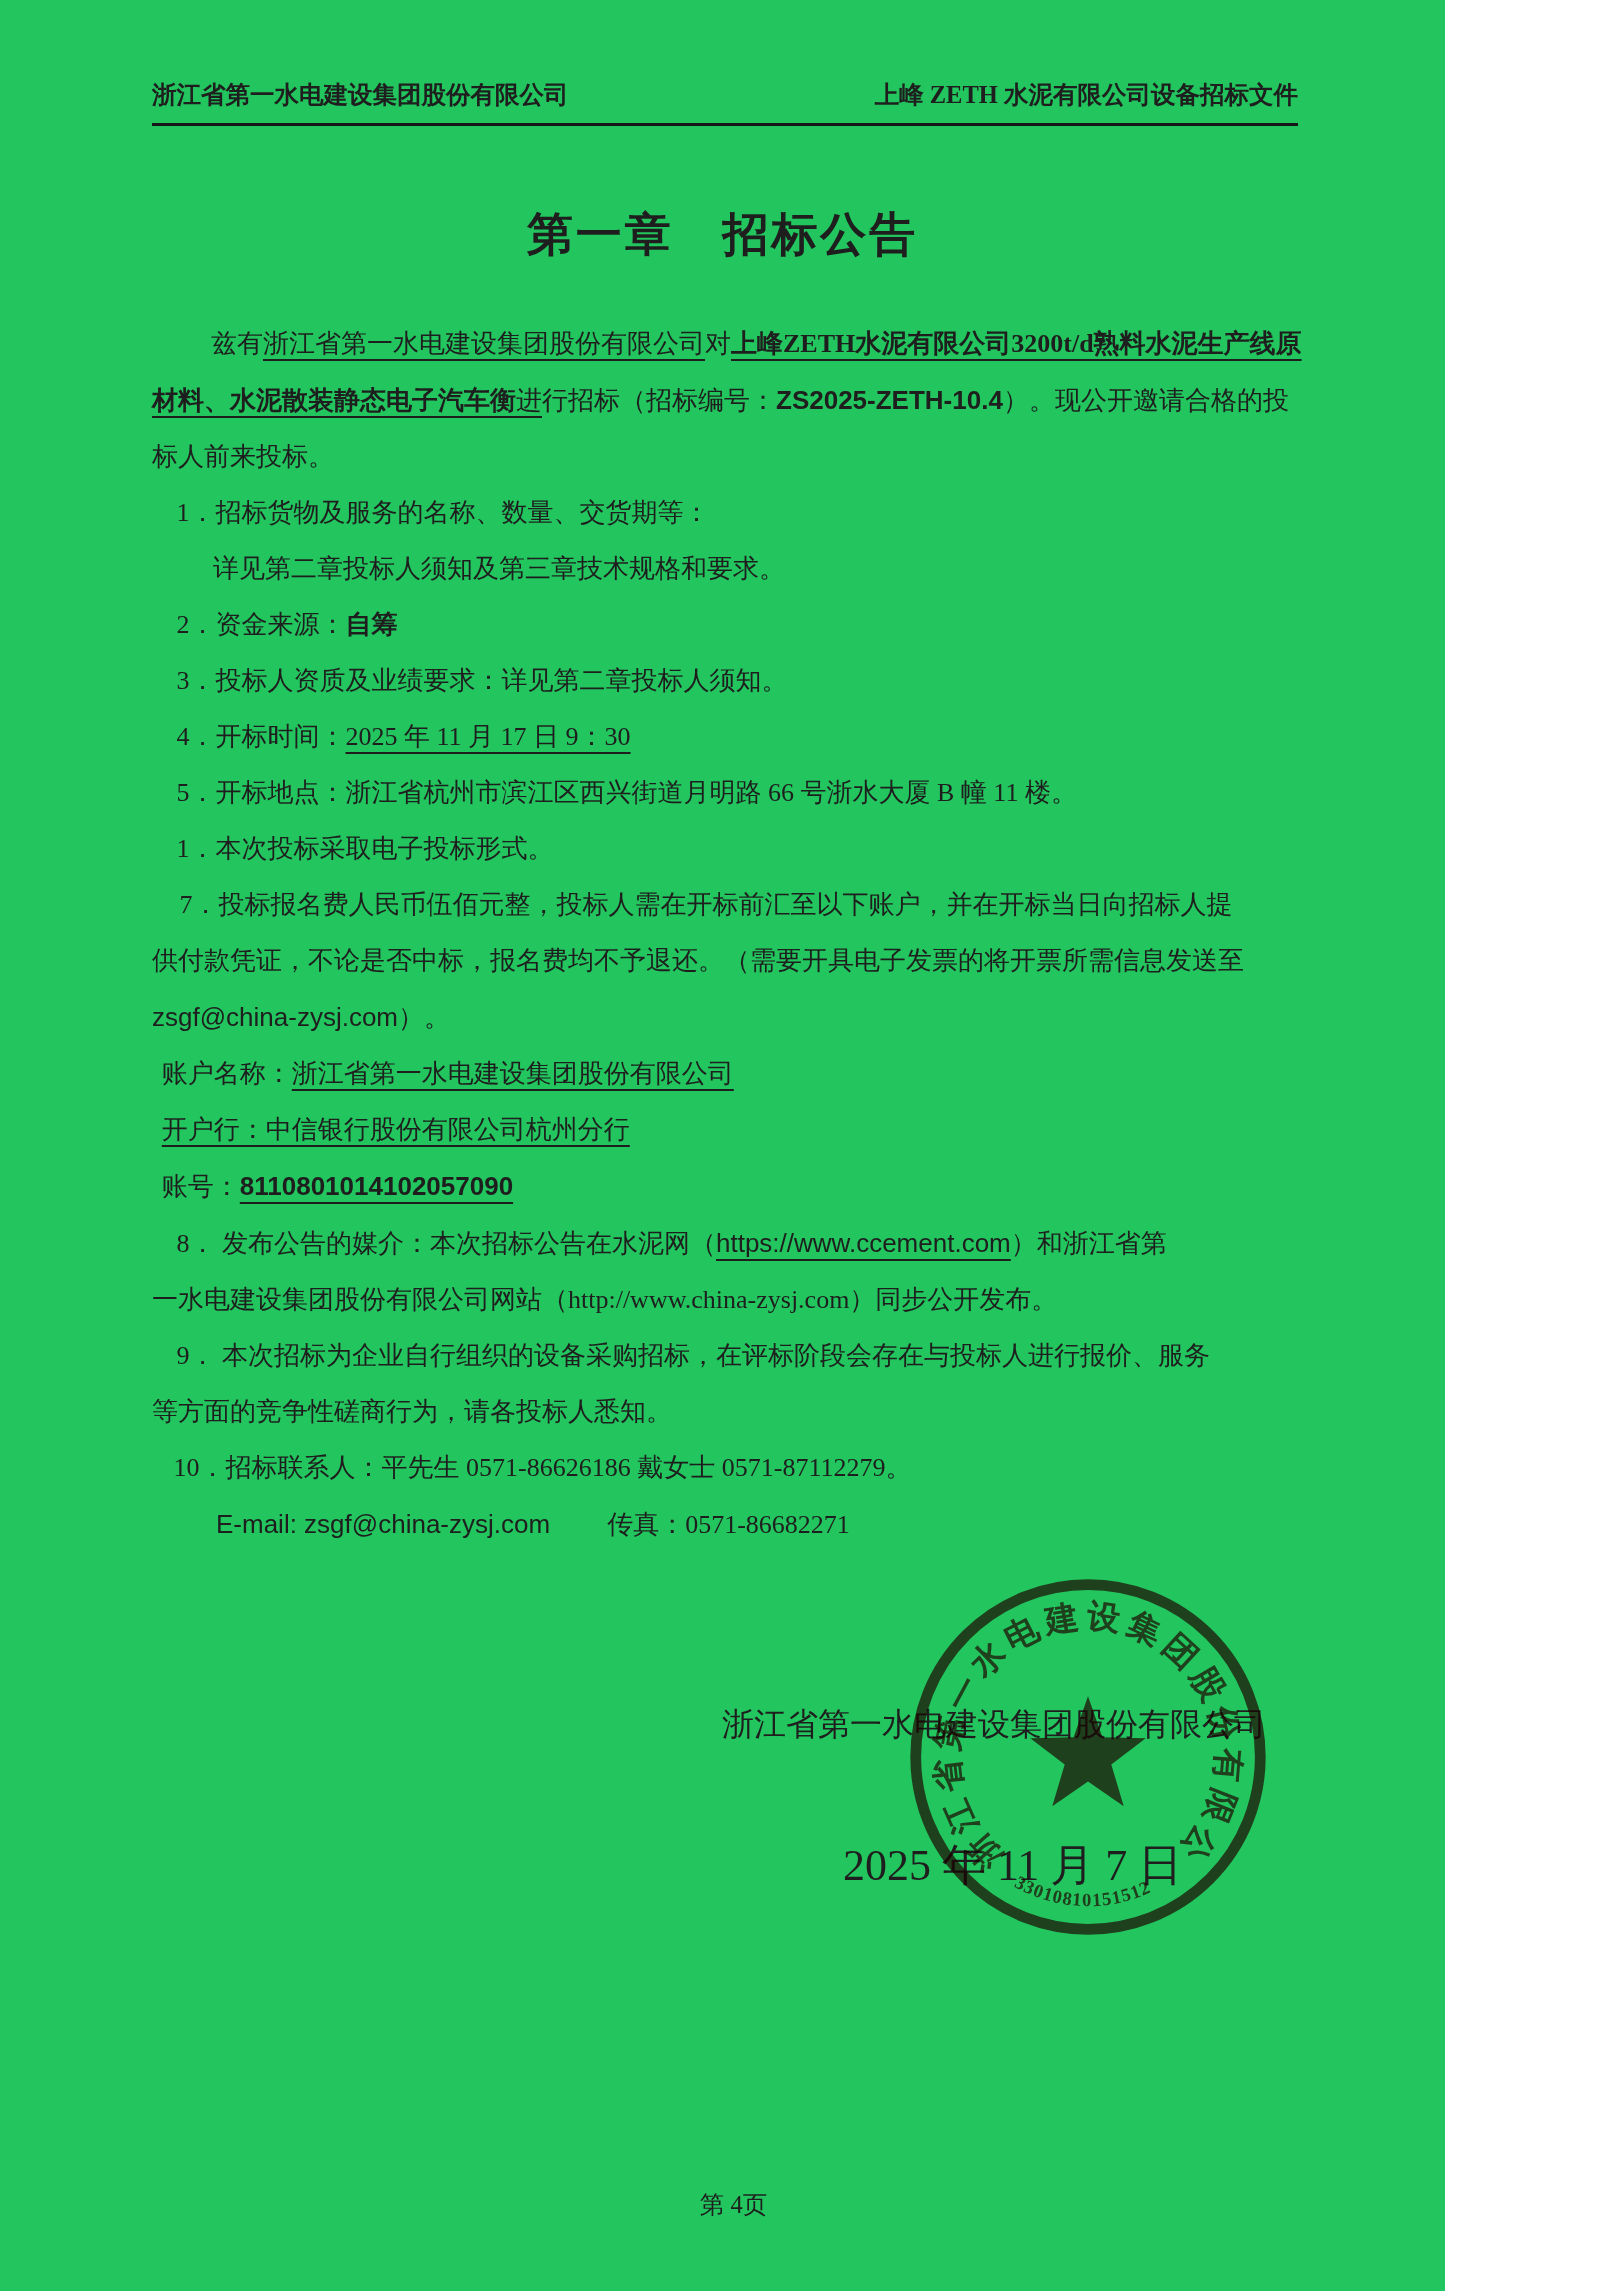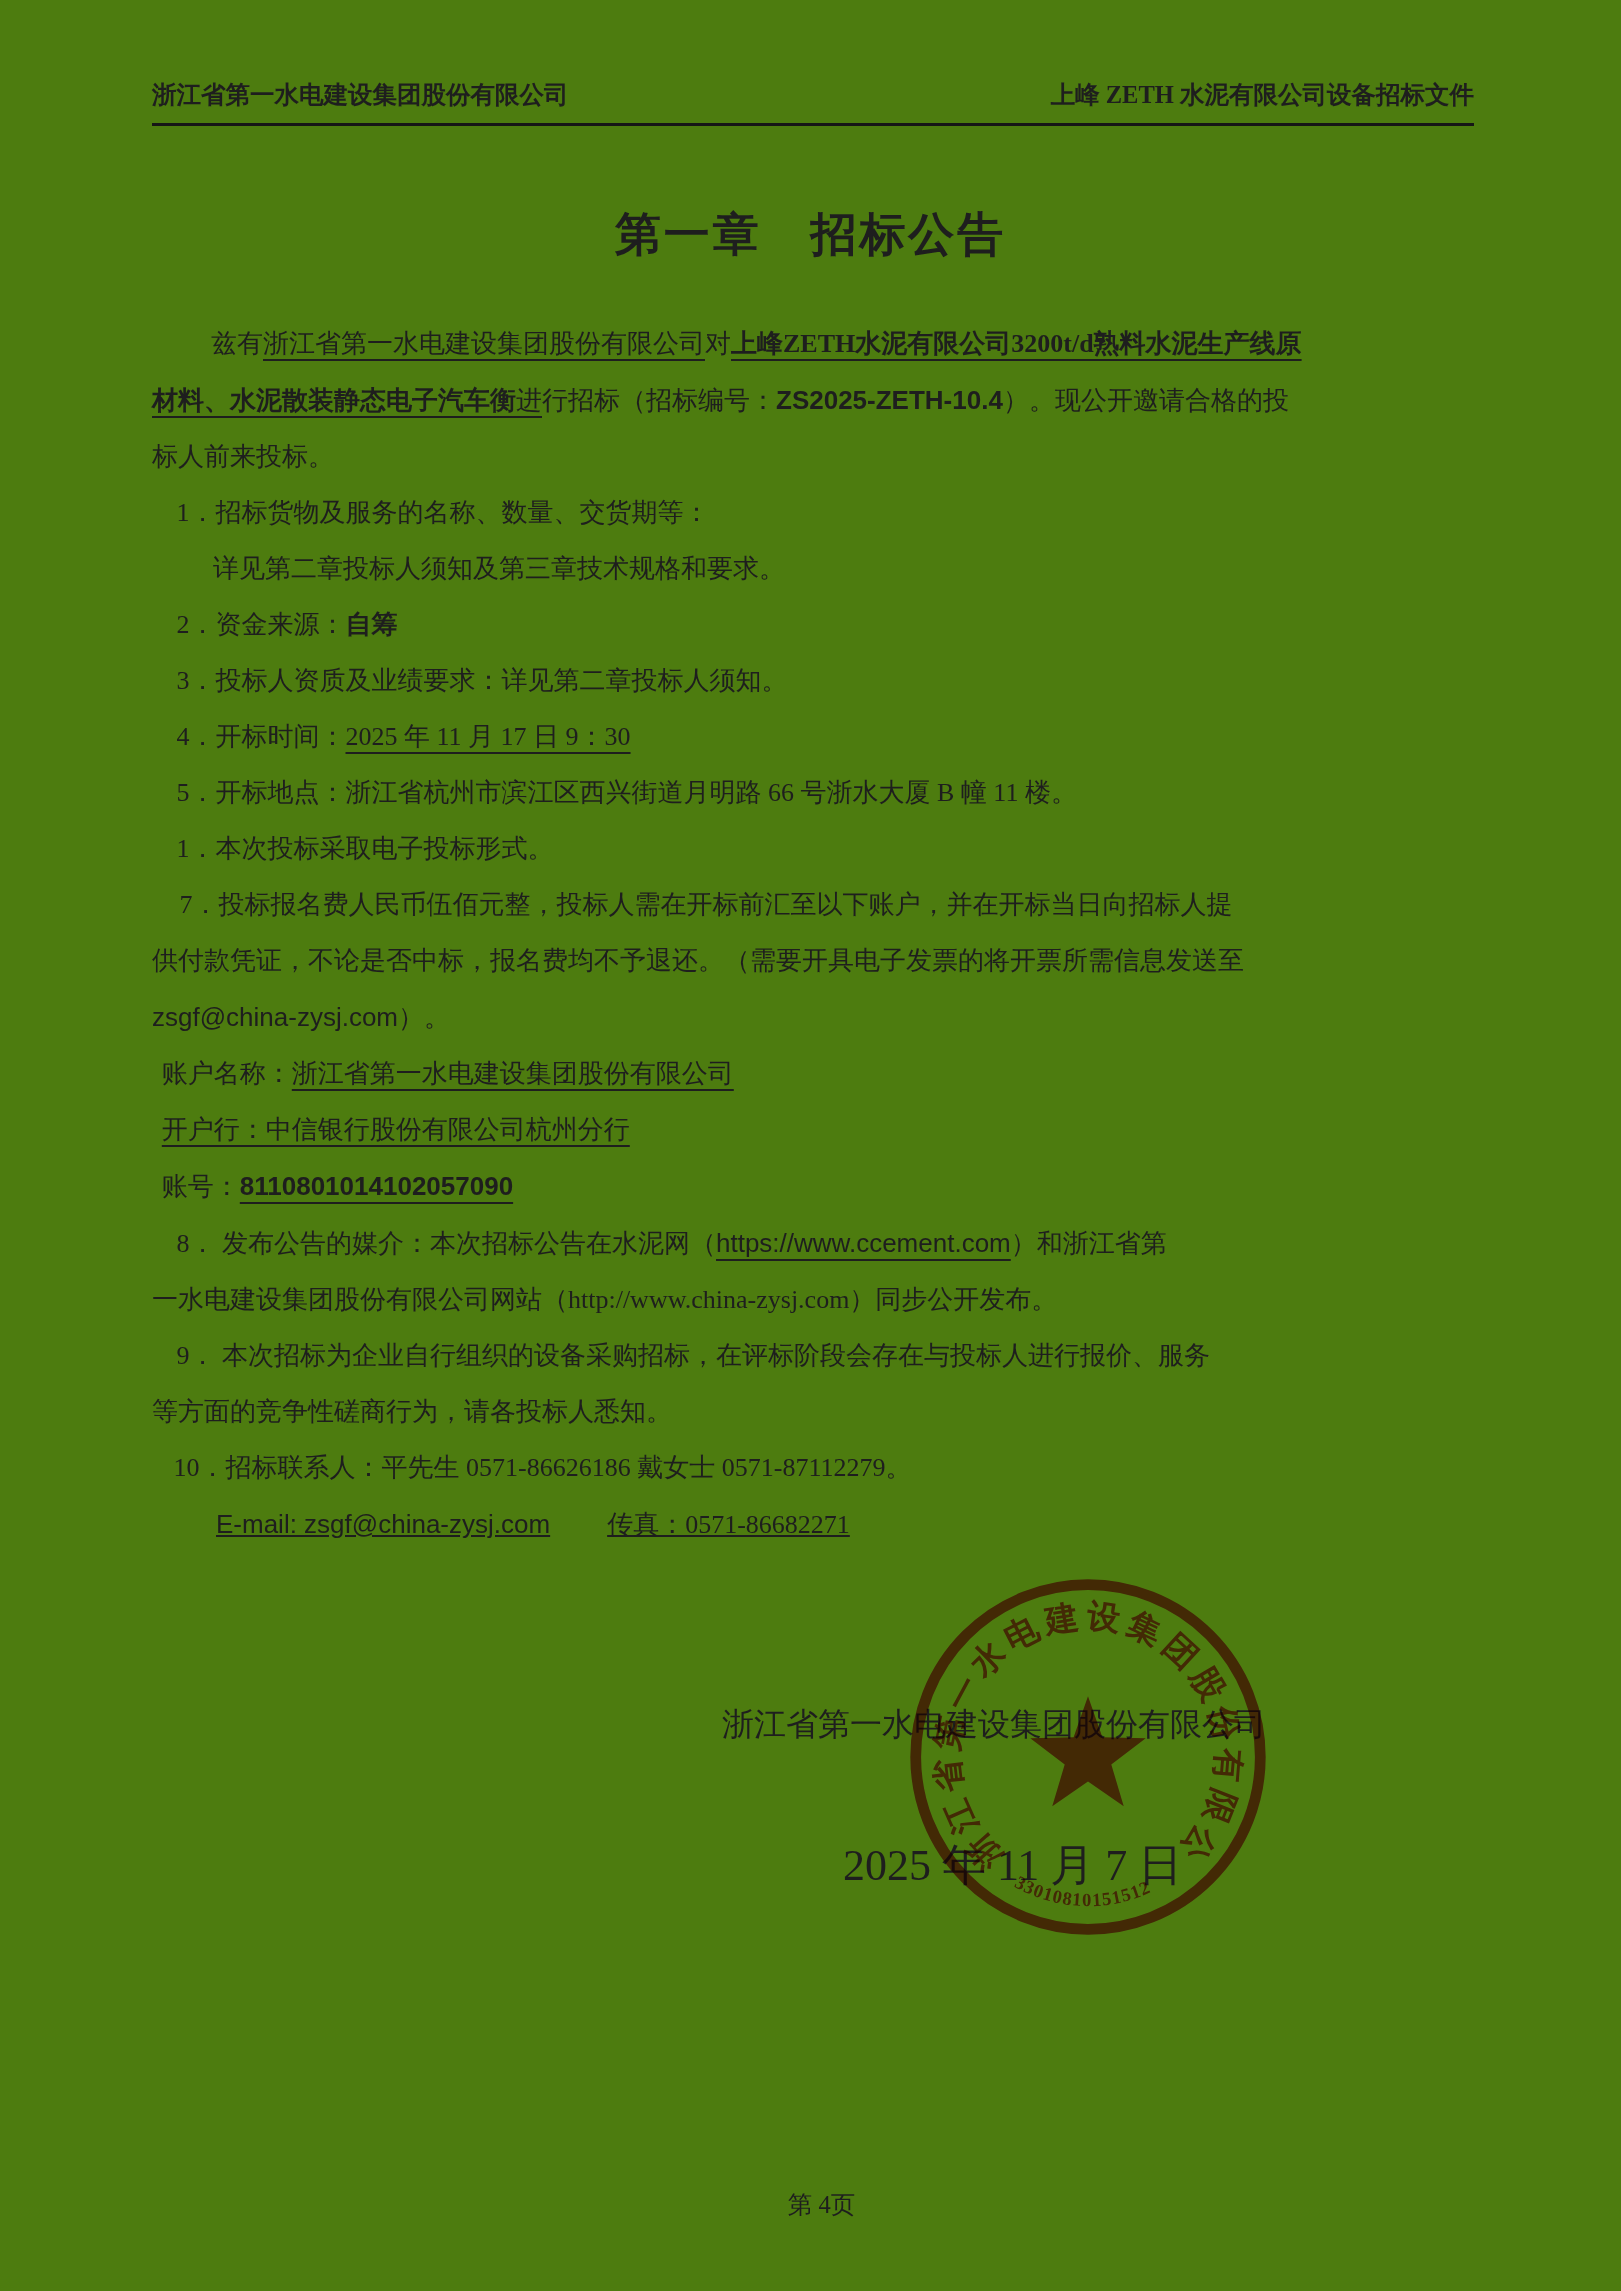--- a/index.html
+++ b/index.html
@@ -1,19 +1,19 @@
 <!DOCTYPE html>
 <html><head>
 <meta charset="utf-8">
 <style>
   html,body{margin:0;padding:0;background:#ffffff;}
   .page{
     position:relative;
-    width:1621px;height:2292px;
-    background:#4d7c0f;
+    width:1445px;height:2292px;
+    background:#22c55e;
     font-family:"Liberation Serif","DejaVu Serif",serif;
     color:#1e1e1e;
     overflow:hidden;
   }
   
   .hdr{
     position:absolute;left:152px;right:147px;top:78px;
     display:flex;justify-content:space-between;align-items:flex-end;
     font-size:24.5px;font-weight:700;
     padding-bottom:11.8px;
@@ -30,21 +30,21 @@
     position:absolute;left:152px;top:316px;width:1322px;
     font-size:26px;line-height:56px;
   }
   .ln{margin:0;white-space:nowrap;}
   .ind-para{padding-left:59px;}
   .ind-item{padding-left:24.5px;}
   .ind-item7{padding-left:27.4px;}
   .ind-item10{padding-left:21.6px;}
   .ind-sub{padding-left:61px;}
   .ind-acct{padding-left:9.8px;}
-  .ind-mail{padding-left:64px;text-decoration:underline;}
+  .ind-mail{padding-left:64px;}
   .u{text-decoration:underline;text-underline-offset:6.9px;text-decoration-thickness:2px;}
   .b{font-weight:700;}
   .sans{font-family:"Liberation Sans","DejaVu Sans",sans-serif;}
   .gap{display:inline-block;width:57px;}
   
   .sig-company{position:absolute;left:722px;top:1703px;font-size:32px;white-space:nowrap;z-index:1;}
   .sig-date{position:absolute;left:843px;top:1836px;font-size:44px;white-space:nowrap;z-index:1;}
   
   .seal{position:absolute;left:902px;top:1571px;width:372px;height:372px;z-index:2;
         mix-blend-mode:multiply;opacity:.85;}

